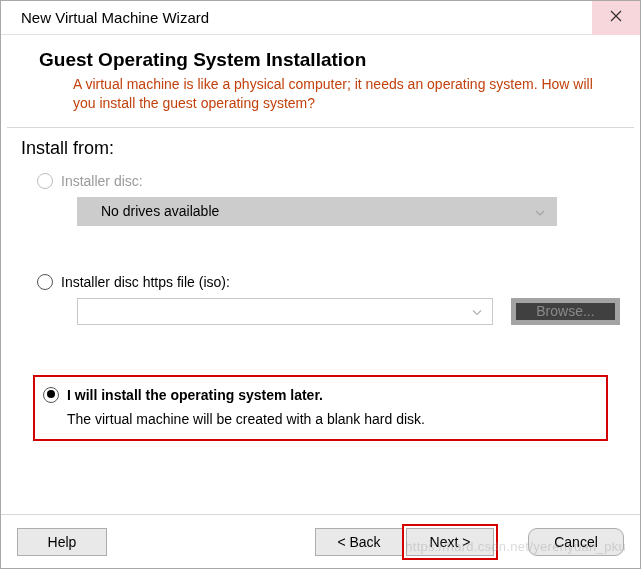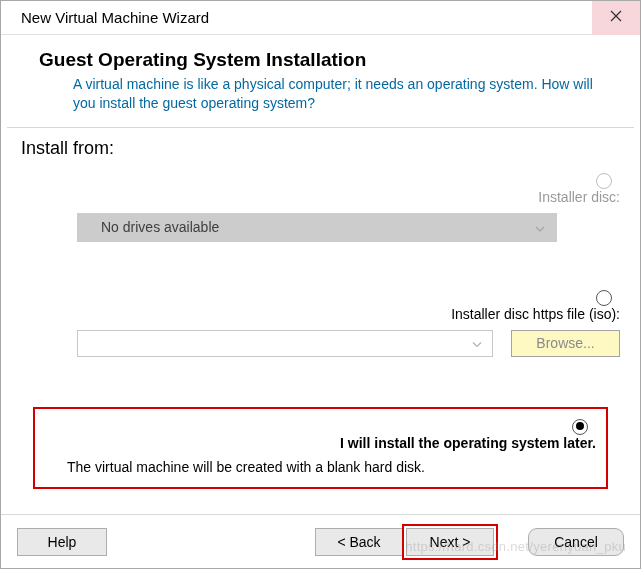--- a/index.html
+++ b/index.html
@@ -42,41 +42,40 @@
   .header-block {
     padding: 14px 28px 10px 38px;
   }
   .header-title {
     font-weight: bold;
     font-size: 19px;
     margin-bottom: 4px;
   }
   .header-desc {
     font-size: 14px;
-    color: #0369a1;
+    color: #c2410c;
     padding-left: 34px;
     line-height: 1.35;
   }
   .separator {
     border-top: 1px solid #d8d8d8;
     margin: 4px 6px 0 6px;
   }
   .body {
     padding: 10px 20px 0 20px;
   }
   .section-label {
     font-size: 18px;
     margin-bottom: 14px;
   }
   .radio-row {
     display: flex;
-    align-items: flex-end;
+    align-items: flex-start;
     margin-left: 16px;
     margin-bottom: 8px;
-    flex-direction: column;
   }
   .radio {
     width: 16px;
     height: 16px;
     border-radius: 50%;
     border: 1.5px solid #555;
     margin-right: 8px;
     position: relative;
     flex-shrink: 0;
     background: #fff;
@@ -94,21 +93,21 @@
   .radio-label.disabled { color: #9a9a9a; }
   .dropdown {
     margin: 5px 0 0 56px;
     width: 480px;
     height: 29px;
     background: #ccc;
     display: flex;
     align-items: center;
     padding-left: 24px;
     font-size: 14px;
-    color: #404040;
+    color: #000000;
     position: relative;
   }
   .dropdown .arrow {
     position: absolute;
     right: 12px;
     top: 50%;
     transform: translateY(-50%);
   }
   .dropdown .arrow svg { width: 10px; height: 6px; opacity: 0.35; }
   .iso-row {
@@ -126,22 +125,22 @@
   }
   .iso-input .arrow {
     position: absolute;
     right: 10px; top: 50%;
     transform: translateY(-50%);
   }
   .iso-input .arrow svg { width: 10px; height: 6px; opacity: 0.45; }
   .browse-btn {
     width: 112px;
     height: 27px;
-    border: 1px solid #a3a3a3;
-    background: #fef9c3;
+    border: 5px solid #a3a3a3;
+    background: #404040;
     color: #8a8a8a;
     font-size: 14px;
     display: flex;
     align-items: center;
     justify-content: center;
   }
   .highlight-box {
     border: 2px solid #d40000;
     margin: 0 12px 0 12px;
     padding: 10px 10px 12px 6px;

